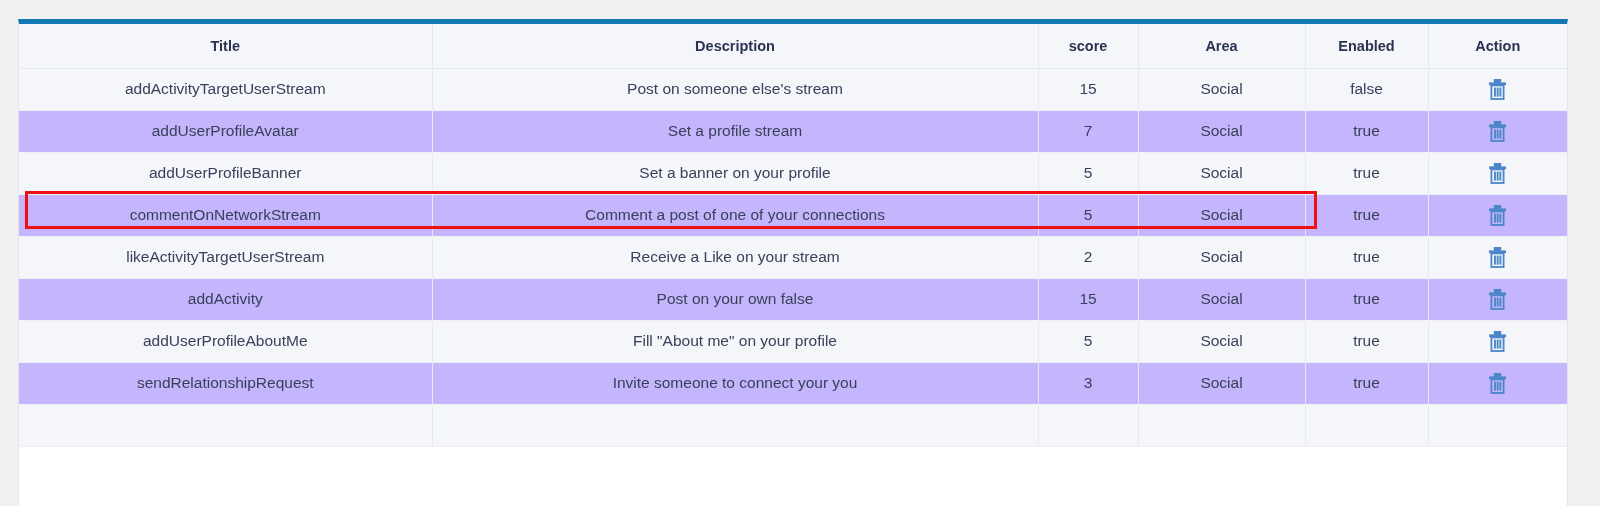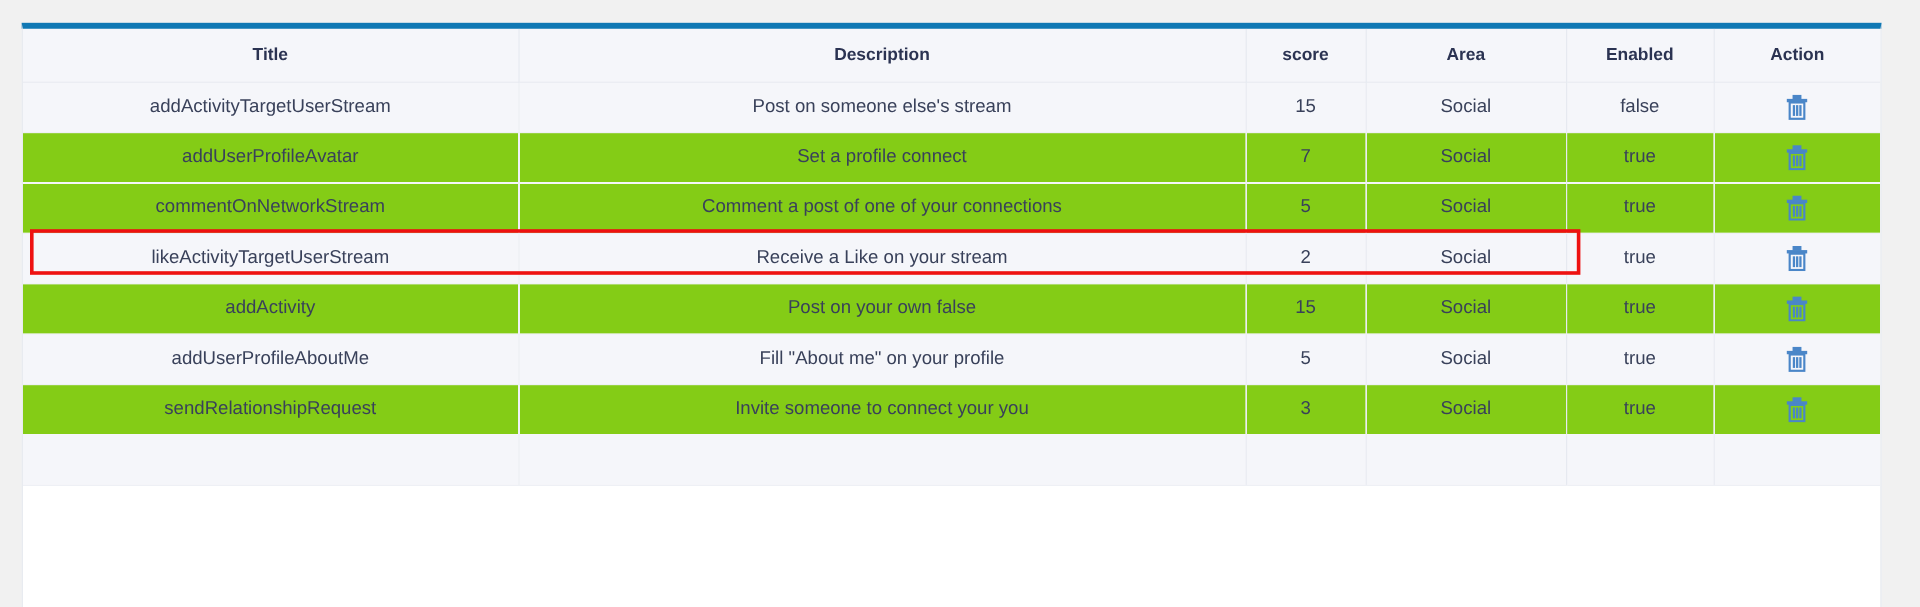--- a/index.html
+++ b/index.html
@@ -70,21 +70,21 @@
     border-right: 1px solid #e6e9f0;
     border-bottom: 1px solid #eef0f5;
     white-space: nowrap;
     overflow: hidden;
     color: #39415a;
     font-size: 15.5px;
   }
   table.grid tbody td:last-child { border-right: none; }
 
   table.grid tbody tr.odd  td { background: #f5f6fa; }
-  table.grid tbody tr.even td { background: #84cc16; margin-left: 44px; }
+  table.grid tbody tr.even td { background: #c4b5fd; margin-left: 44px; }
   table.grid tbody tr.hovered td { background: #e2e2e2; }
 
   
   .trash-icon { display: inline-block; vertical-align: middle; line-height: 0; }
   .trash-icon svg { display: block; }
 
   
   #highlight-box {
     position: absolute;
     left: 25px;
@@ -133,22 +133,38 @@
                   <rect x="6.5" y="0.6" width="6" height="2.6" fill="none" stroke="#4a86c8" stroke-width="1.4"></rect>
                   <rect x="1" y="3.4" width="17" height="2.8" fill="#4a86c8"></rect>
                   <rect x="3.4" y="6.4" width="12.2" height="13.6" fill="none" stroke="#4a86c8" stroke-width="1.8"></rect>
                   <rect x="6" y="8.6" width="1.9" height="9" fill="#4a86c8"></rect>
                   <rect x="8.7" y="8.6" width="1.9" height="9" fill="#4a86c8"></rect>
                   <rect x="11.4" y="8.6" width="1.9" height="9" fill="#4a86c8"></rect>
                 </svg></span></td>
           </tr>
           <tr class="even">
             <td>addUserProfileAvatar</td>
-            <td>Set a profile connect</td>
+            <td>Set a profile stream</td>
             <td>7</td>
+            <td>Social</td>
+            <td>true</td>
+            <td><span class="trash-icon"><svg width="19" height="21" viewBox="0 0 19 21" aria-hidden="true">
+                  <rect x="6.5" y="0.6" width="6" height="2.6" fill="#4a86c8"></rect>
+                  <rect x="6.5" y="0.6" width="6" height="2.6" fill="none" stroke="#4a86c8" stroke-width="1.4"></rect>
+                  <rect x="1" y="3.4" width="17" height="2.8" fill="#4a86c8"></rect>
+                  <rect x="3.4" y="6.4" width="12.2" height="13.6" fill="none" stroke="#4a86c8" stroke-width="1.8"></rect>
+                  <rect x="6" y="8.6" width="1.9" height="9" fill="#4a86c8"></rect>
+                  <rect x="8.7" y="8.6" width="1.9" height="9" fill="#4a86c8"></rect>
+                  <rect x="11.4" y="8.6" width="1.9" height="9" fill="#4a86c8"></rect>
+                </svg></span></td>
+          </tr>
+          <tr class="odd">
+            <td>addUserProfileBanner</td>
+            <td>Set a banner on your profile</td>
+            <td>5</td>
             <td>Social</td>
             <td>true</td>
             <td><span class="trash-icon"><svg width="19" height="21" viewBox="0 0 19 21" aria-hidden="true">
                   <rect x="6.5" y="0.6" width="6" height="2.6" fill="#4a86c8"></rect>
                   <rect x="6.5" y="0.6" width="6" height="2.6" fill="none" stroke="#4a86c8" stroke-width="1.4"></rect>
                   <rect x="1" y="3.4" width="17" height="2.8" fill="#4a86c8"></rect>
                   <rect x="3.4" y="6.4" width="12.2" height="13.6" fill="none" stroke="#4a86c8" stroke-width="1.8"></rect>
                   <rect x="6" y="8.6" width="1.9" height="9" fill="#4a86c8"></rect>
                   <rect x="8.7" y="8.6" width="1.9" height="9" fill="#4a86c8"></rect>
                   <rect x="11.4" y="8.6" width="1.9" height="9" fill="#4a86c8"></rect>

